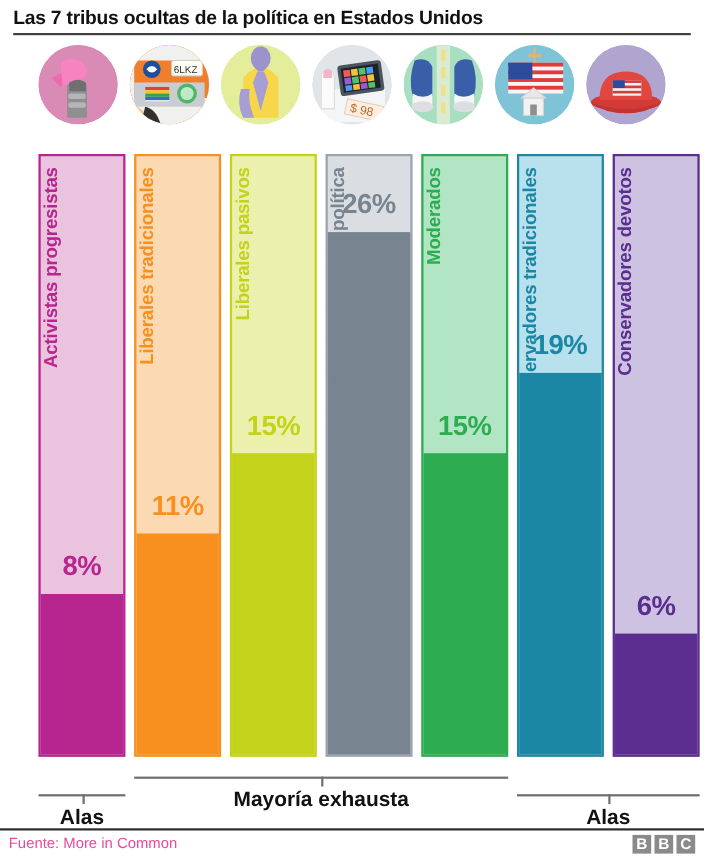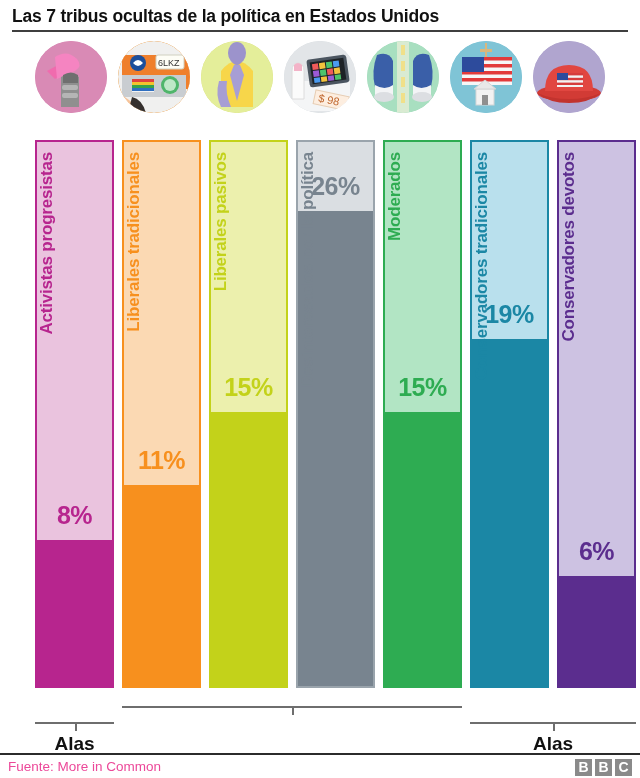--- a/index.html
+++ b/index.html
@@ -308,20 +308,21 @@
       </div>
     </div>
   </div>
 
 <div id="brackets">
     <div class="bracket-line" style="left: 35px; width: 79px; top: 22px;"></div>
     <div class="bracket-tick" style="left: 74.5px; top: 22px; height: 9px;"></div>
     <div class="bracket-label" style="left: -55.5px; width: 260px; top: 33px;">Alas</div>
     <div class="bracket-line" style="left: 122px; width: 340px; top: 6px;"></div>
     <div class="bracket-tick" style="left: 292px; top: 6px; height: 9px;"></div>
+    <div class="bracket-label" style="left: 162px; width: 260px; top: 17px;">Mayoría exhausta</div>
     <div class="bracket-line" style="left: 470px; width: 166px; top: 22px;"></div>
     <div class="bracket-tick" style="left: 553px; top: 22px; height: 9px;"></div>
     <div class="bracket-label" style="left: 423px; width: 260px; top: 33px;">Alas</div>
   </div>
 
 <div id="footer-rule"></div>
 <div id="footer">
   <div id="source-text">Fuente: More in Common</div>
   <div id="bbc-logo">
       <span class="bbc-box">B</span>

